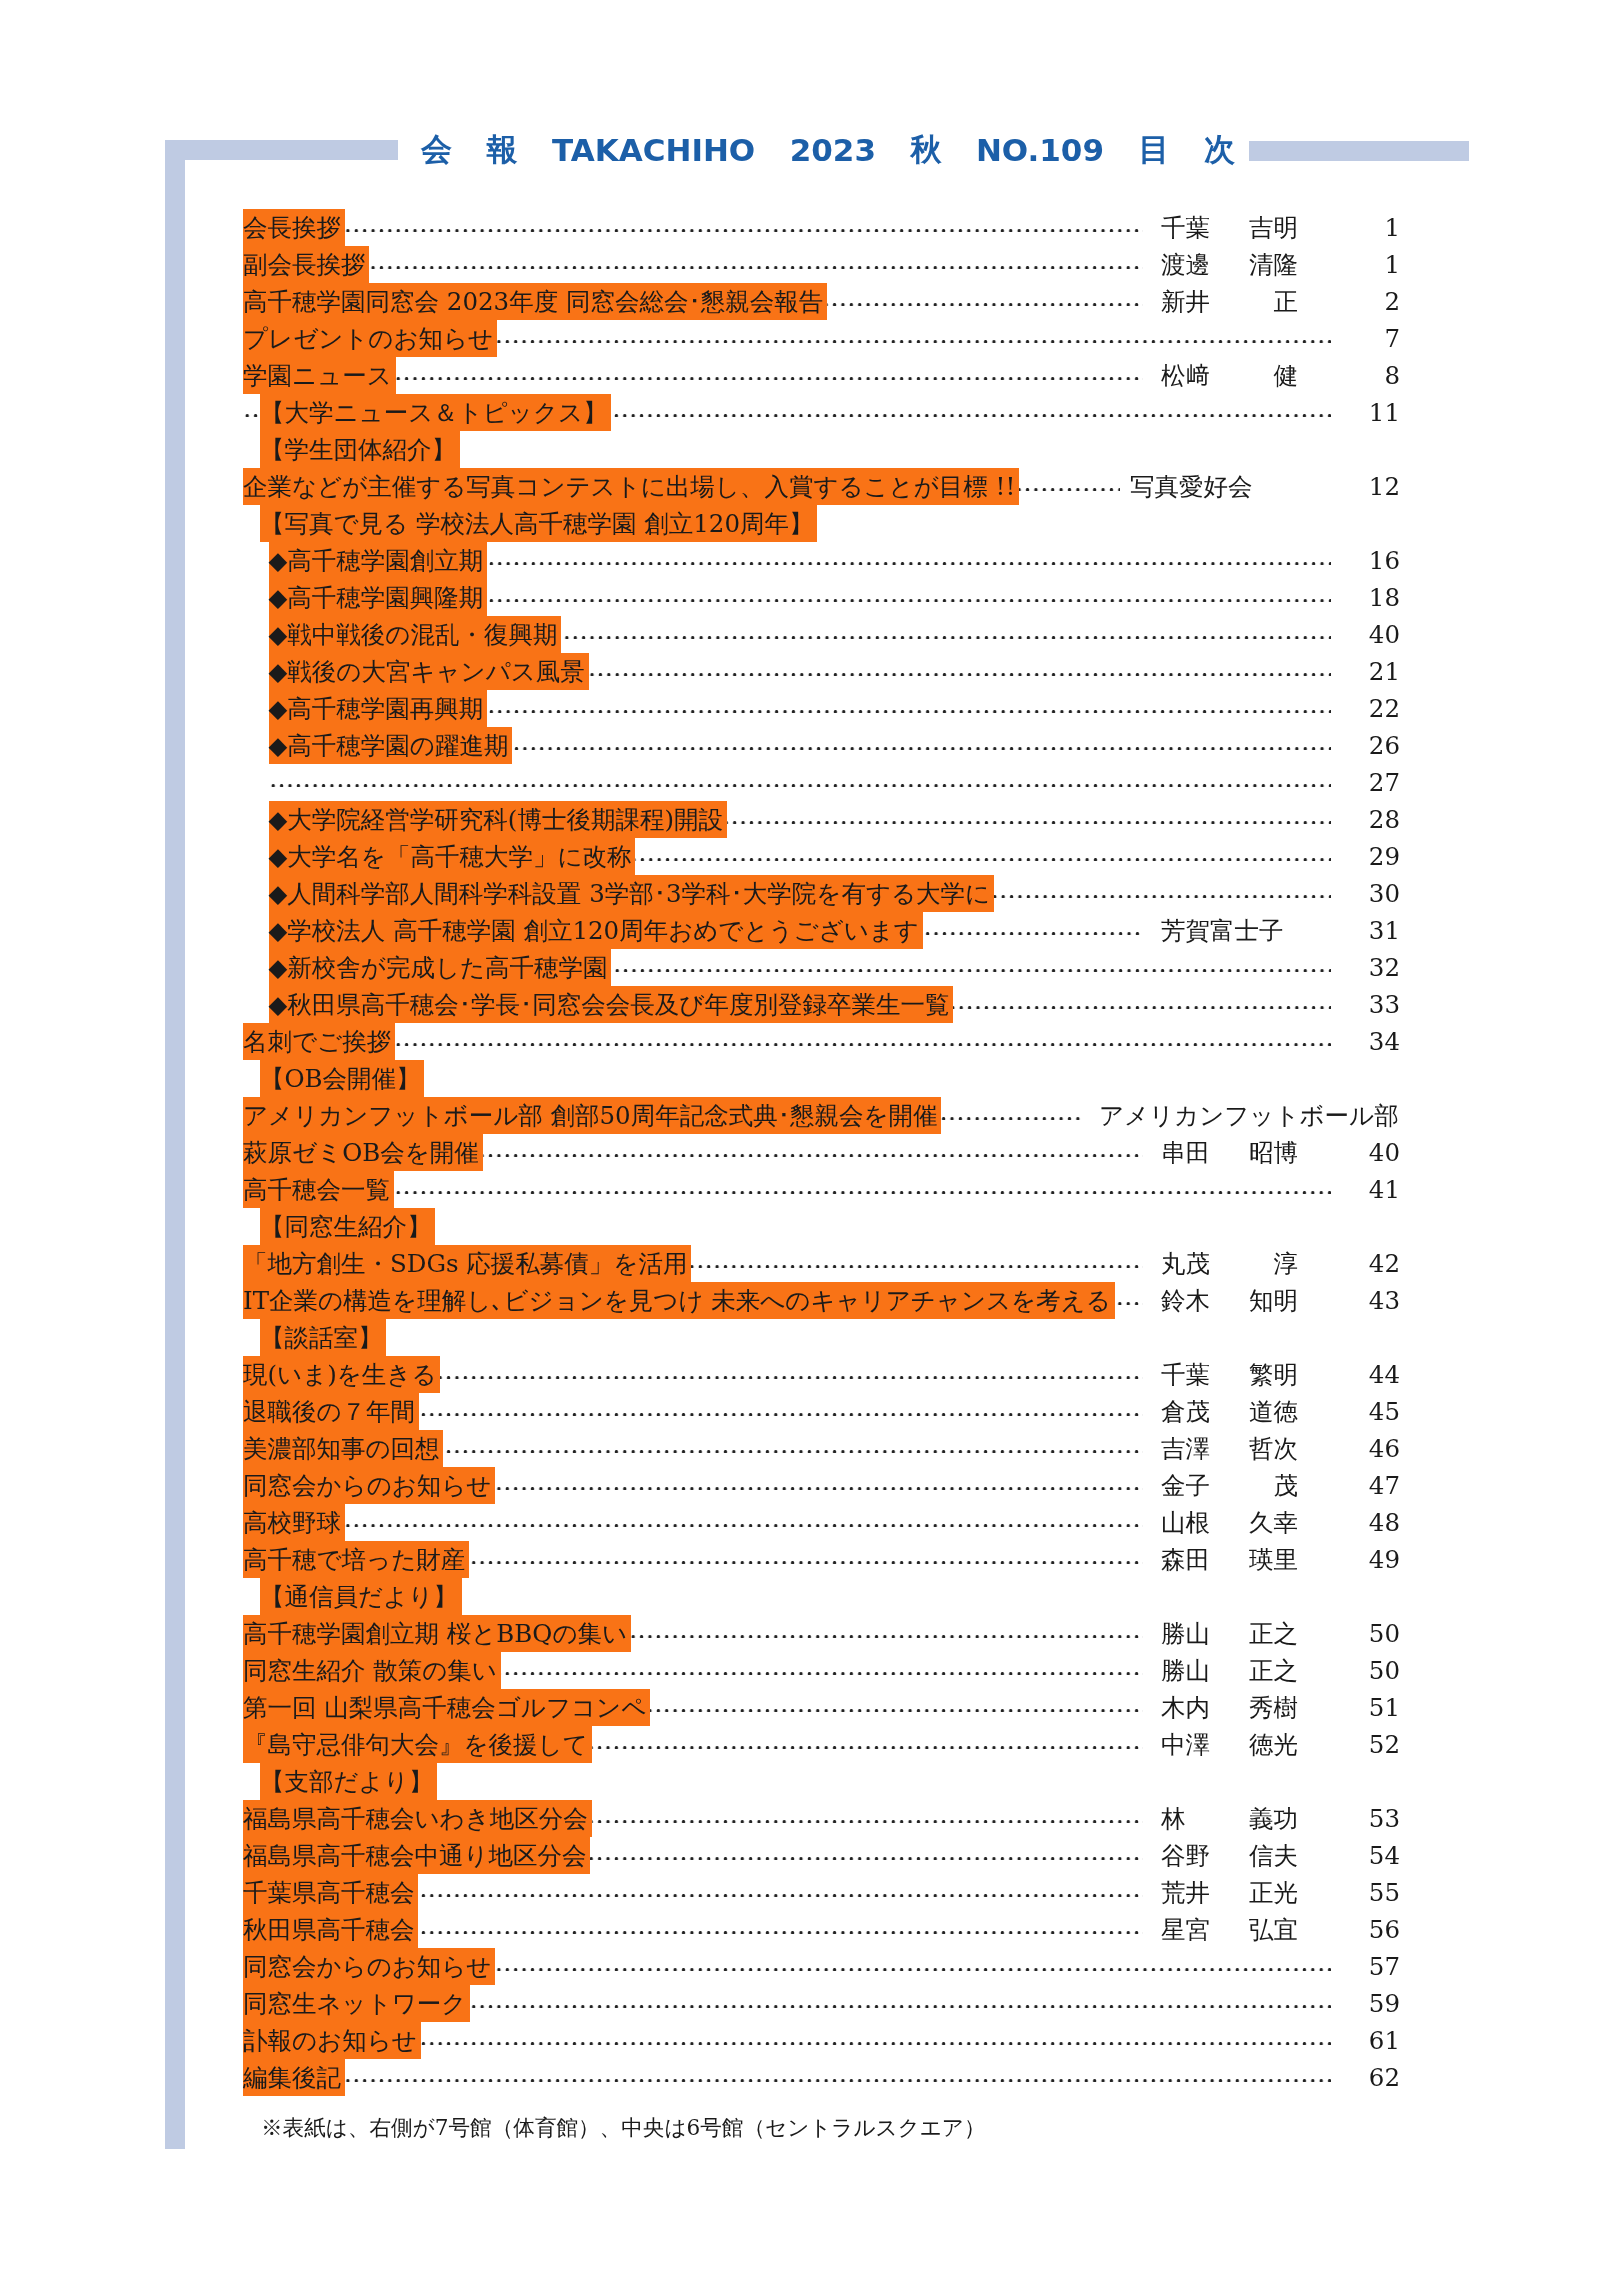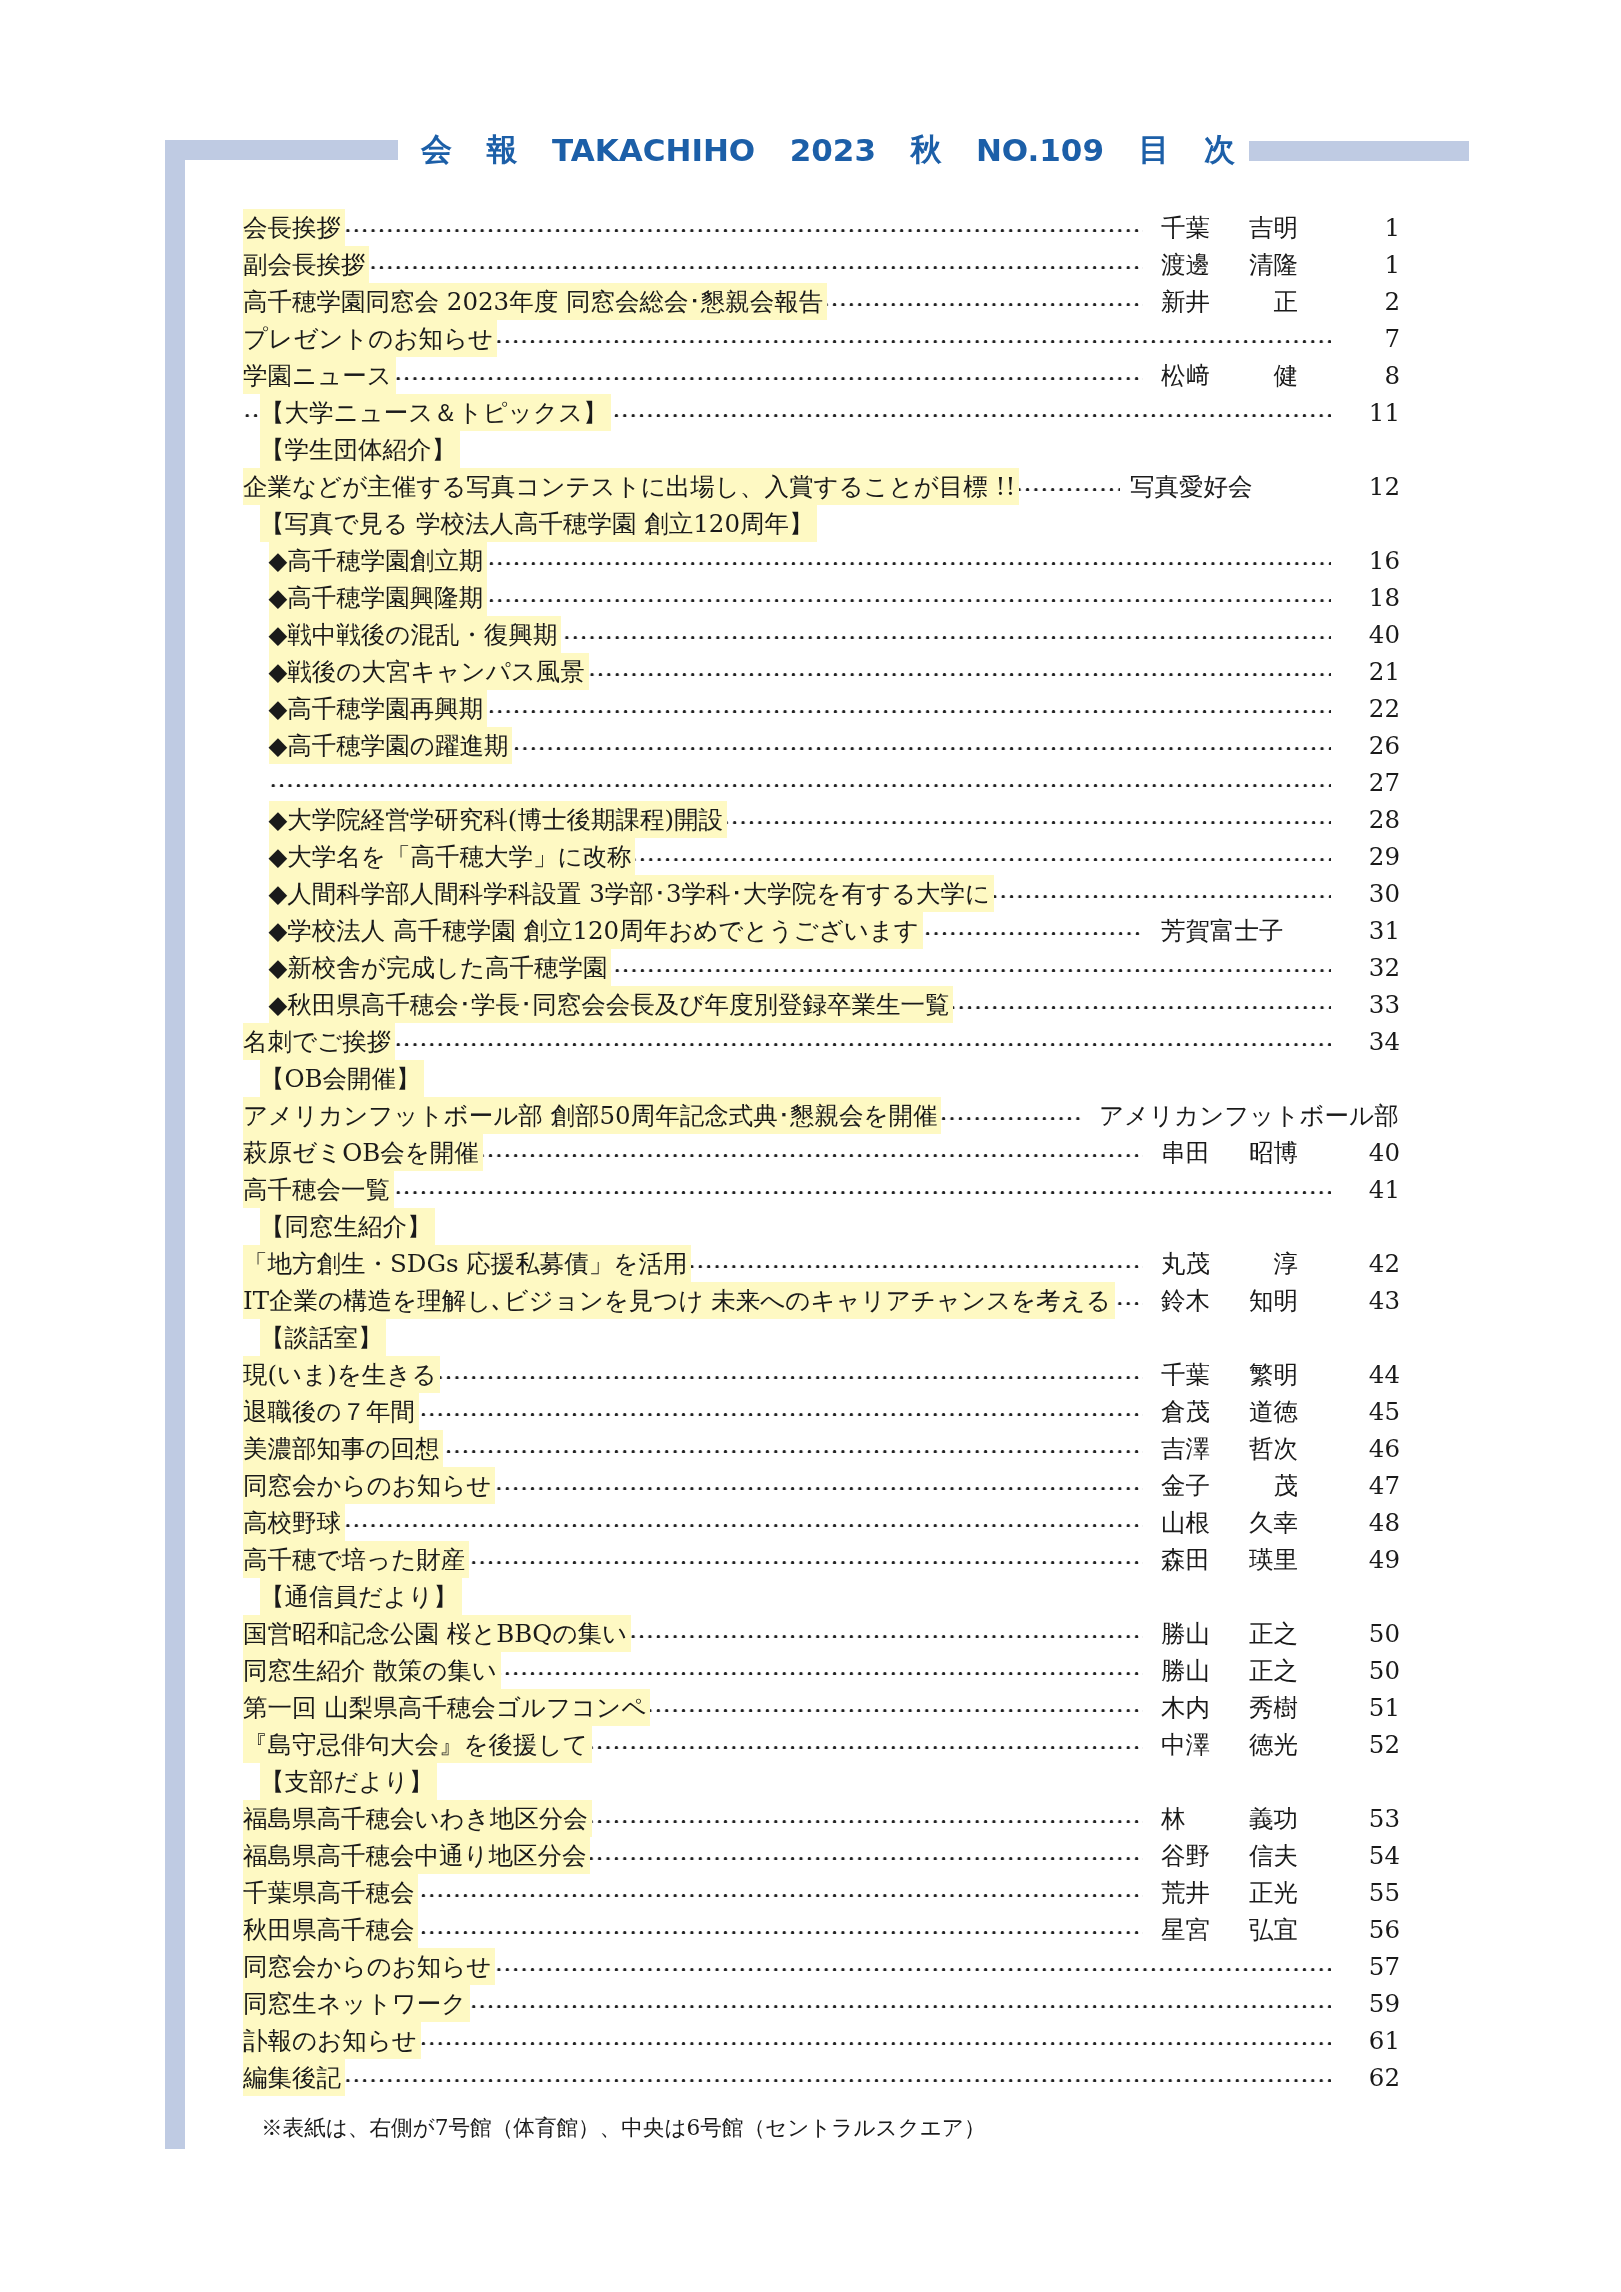--- a/index.html
+++ b/index.html
@@ -7,21 +7,21 @@
          font-family: "DejaVu Serif", "Liberation Serif", serif; color: #1a1a1a; }
   .frame-left { position: absolute; left: 165px; top: 140px; width: 19.6px; height: 2009px; background: #bfcbe3; }
   .frame-top-left { position: absolute; left: 165px; top: 140px; width: 233px; height: 19.6px; background: #bfcbe3; }
   .frame-top-right { position: absolute; left: 1249px; top: 141px; width: 220px; height: 19.6px; background: #bfcbe3; }
   .title { position: absolute; left: 421px; top: 127px; width: 814px; height: 45px; display: flex; align-items: center;
            justify-content: space-between; font-family: "DejaVu Sans", "Liberation Sans", sans-serif;
            font-weight: bold; font-size: 31px; color: #1c5fa8; letter-spacing: 0; }
   .title span { white-space: nowrap; }
   .toc { position: absolute; left: 243px; top: 209px; width: 1157px; }
   .row { position: relative; height: 37px; line-height: 37px; font-size: 24.5px; white-space: nowrap; }
-  .row .title-text { position: absolute; left: 0; top: 0; background: #fef9c3; padding-right: 3.9px; z-index: 2; }
+  .row .title-text { position: absolute; left: 0; top: 0; background: #f97316; padding-right: 3.9px; z-index: 2; }
   .row.indent .title-text { left: 25.5px; }
   .row.section .title-text { left: 2px; margin-left: 15px; }
   .row .leader { position: absolute; top: 0; height: 37px; z-index: 1; overflow: hidden; }
   .row .leader::before { content: ""; position: absolute; left: 0; right: 0; top: 19.6px; height: 3.9px;
     background-image: radial-gradient(circle, #222 1.6px, transparent 2px);
     background-size: 8.4px 3.9px; background-repeat: repeat-x; }
   .row .author { position: absolute; left: 912px; top: 0; width: 137px; background: #fff; z-index: 2;
                  display: flex; justify-content: space-between; padding-left: 5.9px; }
   .row .author.single { justify-content: flex-start; }
   .row .page { position: absolute; right: 0; top: 0; width: 59px; text-align: right; }
@@ -272,21 +272,21 @@
       <span class="author">
         <span>森田</span>
         <span>瑛里</span>
       </span>
       <span class="page">49</span>
     </div>
     <div class="row section">
       <span class="title-text">【通信員だより】</span>
     </div>
     <div class="row">
-      <span class="title-text">国営昭和記念公園 桜とBBQの集い</span>
+      <span class="title-text">高千穂学園創立期 桜とBBQの集い</span>
       <span class="leader" style="left: 0px; width: 900px;"></span>
       <span class="author">
         <span>勝山</span>
         <span>正之</span>
       </span>
       <span class="page">50</span>
     </div>
     <div class="row">
       <span class="title-text">同窓生紹介 散策の集い</span>
       <span class="leader" style="left: 0px; width: 900px;"></span>

